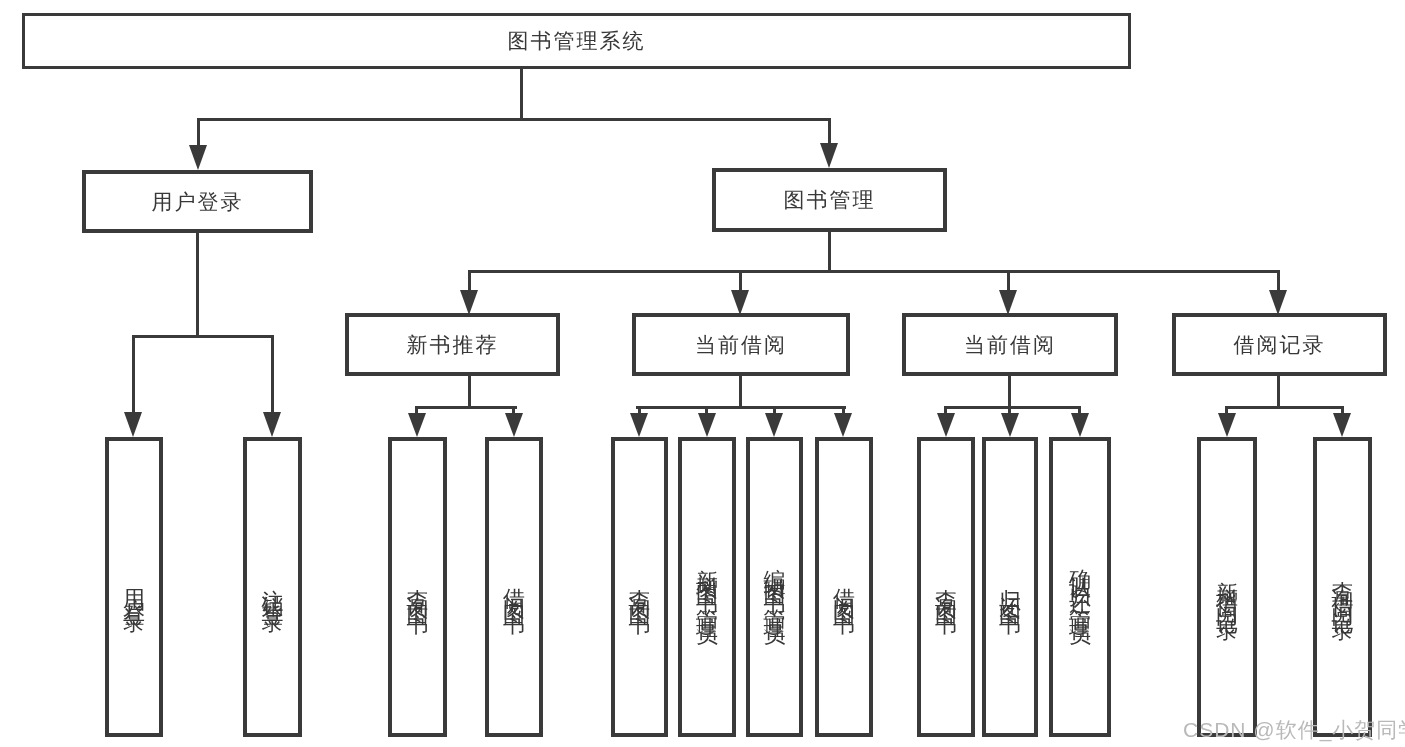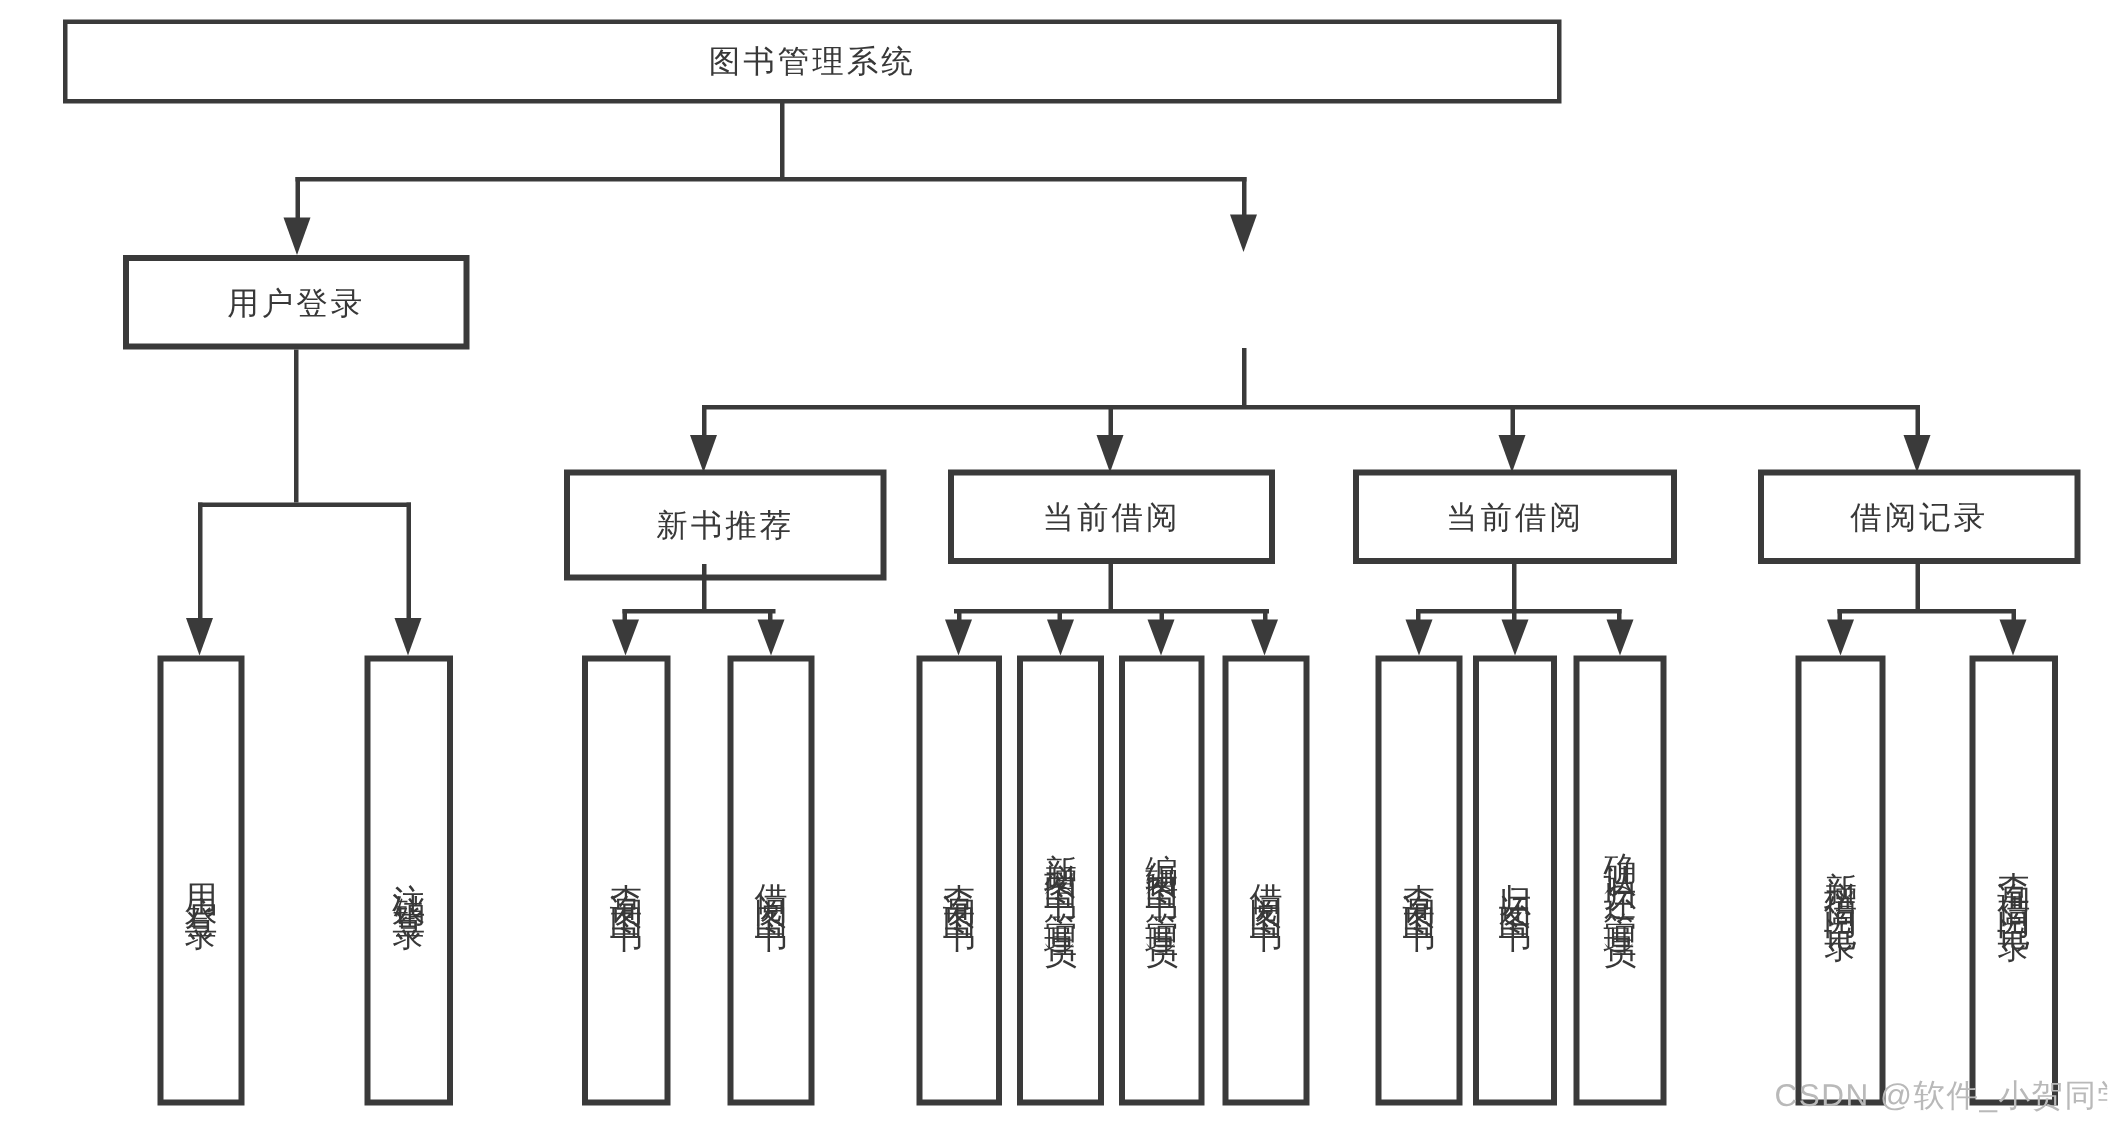--- a/index.html
+++ b/index.html
@@ -46,29 +46,32 @@
     color:#b9b9b9;
     white-space:nowrap;
     z-index:5;
   }
 </style>
 </head>
 <body>
 
 <div class="canvas">
 
-  <div class="node h root" style="left:22px; top:13px; width:999px; height:56px;margin-left:20px;">
+  <div class="node h root" style="left:22px; top:13px; width:1109px; height:56px;">
     <span>图书管理系统</span>
   </div>
 
   <div class="node h" style="left:82px; top:170px; width:231px; height:63px;">
     <span>用户登录</span>
   </div>
+  <div class="node h" style="left:712px; top:168px; width:235px; height:64px;">
+    <span>图书管理</span>
+  </div>
 
-  <div class="node h" style="left:376px; top:313px; width:215px; height:74px;font-family:Liberation Mono, monospace;">
+  <div class="node h" style="left:345px; top:313px; width:215px; height:63px;font-family:Liberation Mono, monospace;">
     <span>新书推荐</span>
   </div>
   <div class="node h" style="left:632px; top:313px; width:218px; height:63px;">
     <span>当前借阅</span>
   </div>
   <div class="node h" style="left:902px; top:313px; width:216px; height:63px;align-items:center;">
     <span>当前借阅</span>
   </div>
   <div class="node h" style="left:1172px; top:313px; width:215px; height:63px;">
     <span>借阅记录</span>

